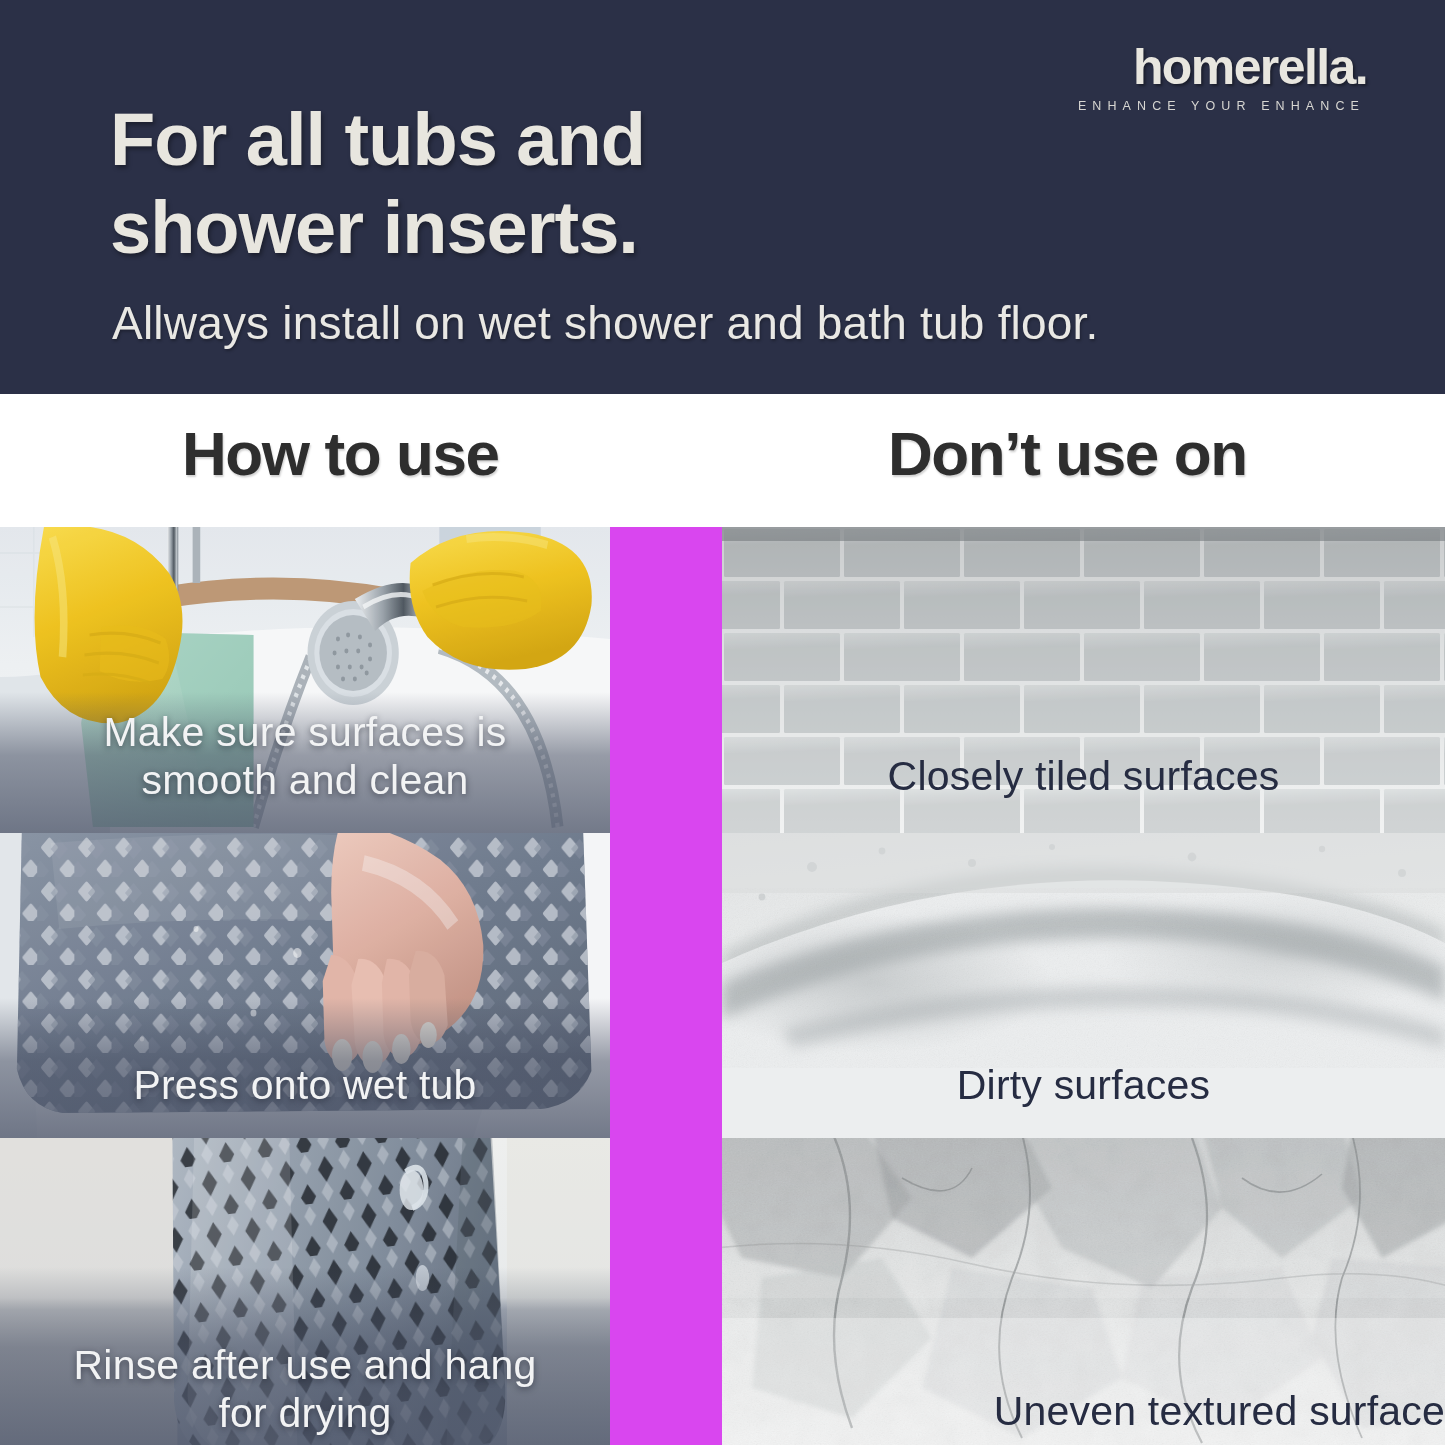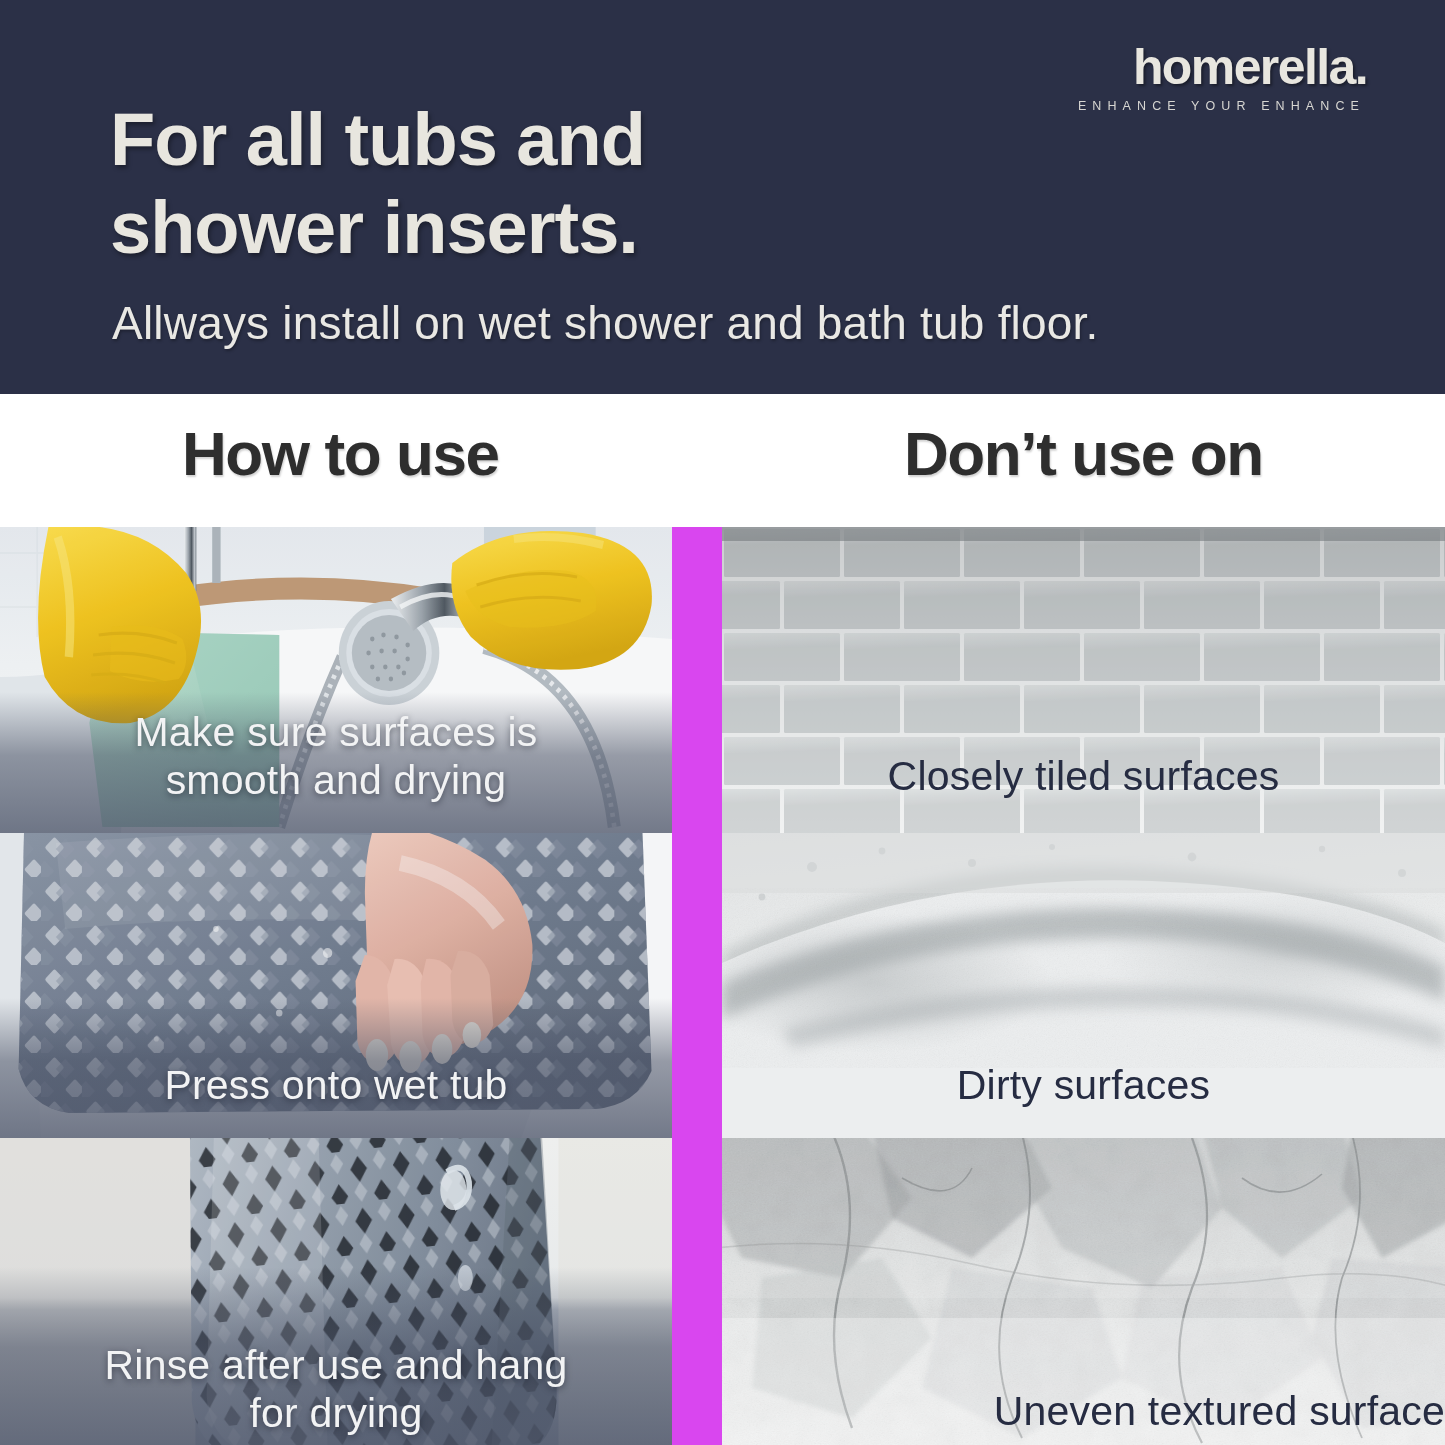--- a/index.html
+++ b/index.html
@@ -19,25 +19,25 @@
   .logo-word{font-size:50px;font-weight:bold;color:#e8e6df;letter-spacing:-1.6px;
     line-height:1;text-shadow:2px 2px 3px rgba(0,0,0,.4);}
   .logo-tag{font-size:12.5px;color:#d7d6d2;letter-spacing:6.1px;margin-top:7px;
     padding-right:2px;}
 
   
   .titlebar{position:absolute;left:0;top:394px;width:1445px;height:133px;background:#fff;padding-left:28px;}
   .sect-title{position:absolute;top:24px;font-size:62px;font-weight:bold;color:#2e2e2e;
     letter-spacing:-1.4px;text-shadow:1px 2px 2px rgba(0,0,0,.18);}
   .sect-title.left{left:182px;}
-  .sect-title.right{left:888px;margin-left:16px;}
+  .sect-title.right{left:888px;}
 
   
   .cell{position:absolute;overflow:hidden;}
-  .c-l{left:0;width:672px;}
+  .c-l{left:0;width:610px;}
   .c-r{left:722px;width:723px;}
   .r1{top:527px;height:306px;}
   .r2{top:833px;height:305px;}
   .r3{top:1138px;height:307px;}
 
   .cap{position:absolute;left:0;width:100%;text-align:center;
     font-size:41px;line-height:1.17;letter-spacing:.2px;}
   .cap.light{color:#f2f3f4;text-shadow:0 2px 6px rgba(20,24,36,.55);}
   .cap.dark{color:#262c42;}
 
@@ -154,21 +154,21 @@
           <path d="M512 58 Q568 40 620 50"></path>
             <path d="M516 80 Q572 64 624 74"></path>
         </g>
         <path d="M552 12 Q600 6 648 18" stroke="#fde97a" stroke-width="8" fill="none" opacity=".5"></path>
       </g>
       <rect width="722" height="306" fill="#7d879a" opacity=".05"></rect>
     </svg>
     <div class="shade-bottom"></div>
     <div class="cap light" style="top:182px;">
       <div>Make sure surfaces is</div>
-      <div>smooth and drying</div>
+      <div>smooth and clean</div>
     </div>
   </div>
 
   <div class="cell c-r r1">
     <svg class="fullsvg" viewBox="0 0 723 306" preserveAspectRatio="none">
       <defs>
         <linearGradient id="tileFade" x1="0" y1="0" x2="0" y2="1">
           <stop offset="0" stop-color="#9fa3a5"></stop>
             <stop offset="0.4" stop-color="#c2c6c7"></stop>
           <stop offset="1" stop-color="#e7e9e9"></stop>

